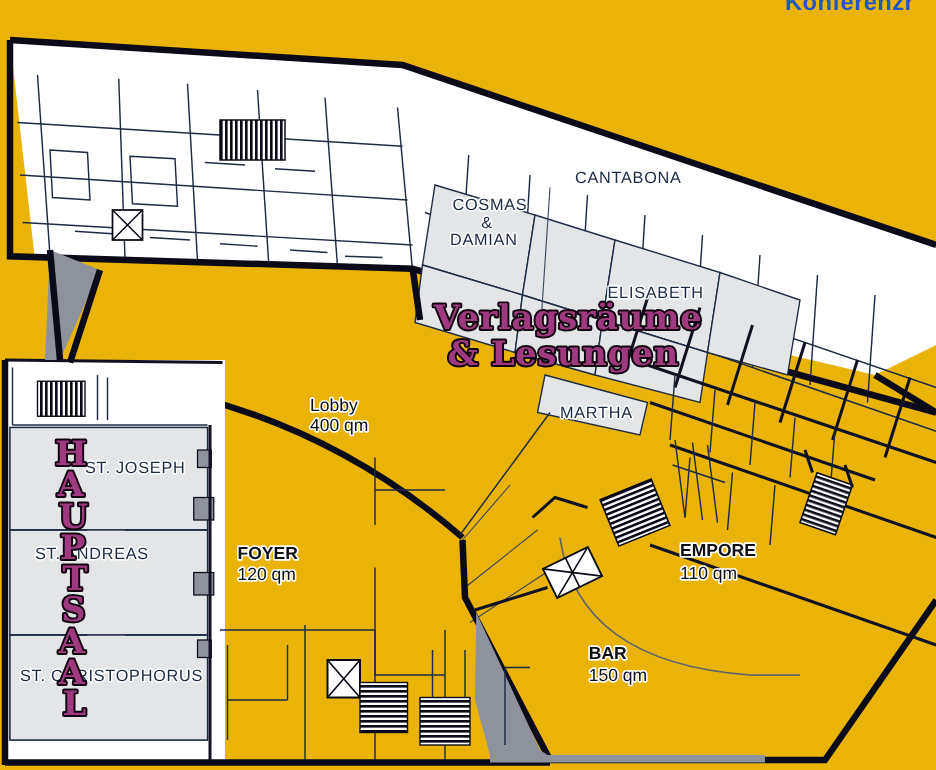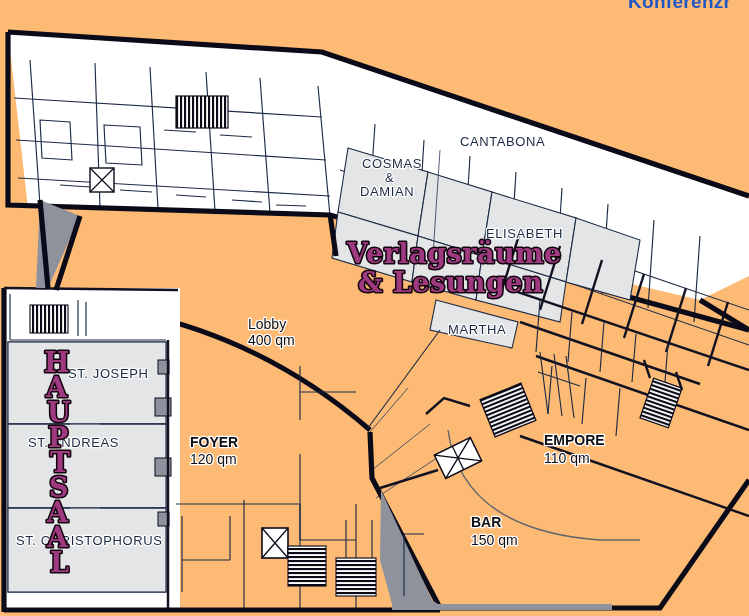--- a/index.html
+++ b/index.html
@@ -10,21 +10,21 @@
   body {
     width: 749px;
     height: 616px;
     overflow: hidden;
     font-family: "Liberation Sans", sans-serif;
   }
   #plan-root {
     position: relative;
     width: 749px;
     height: 616px;
-    background: #fdba74;
+    background: #eab308;
   }
   #plan-svg {
     position: absolute;
     top: 0;
     left: 0;
     width: 749px;
     height: 616px;
     display: block;
   }
   

